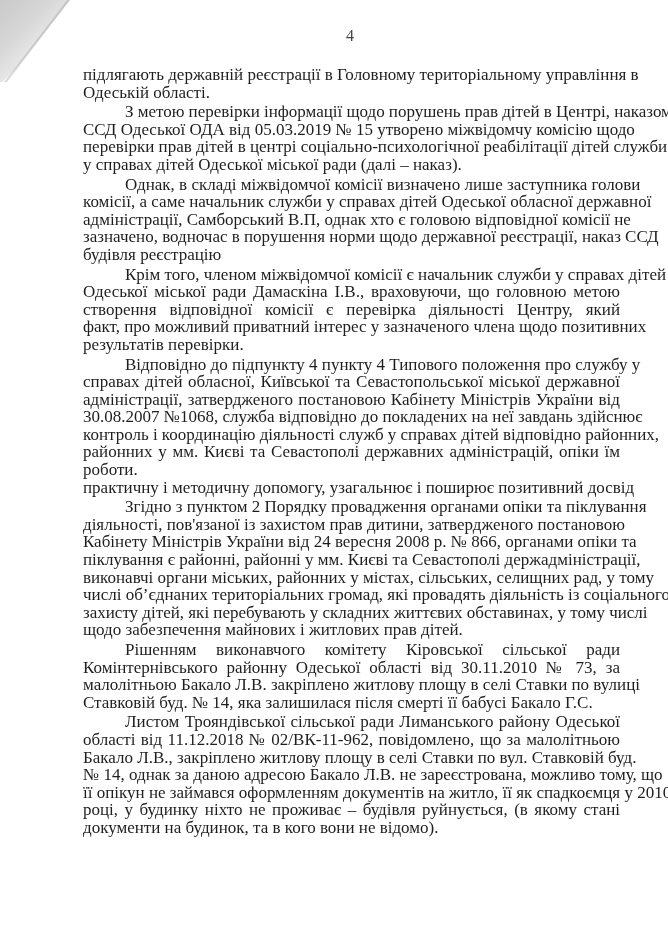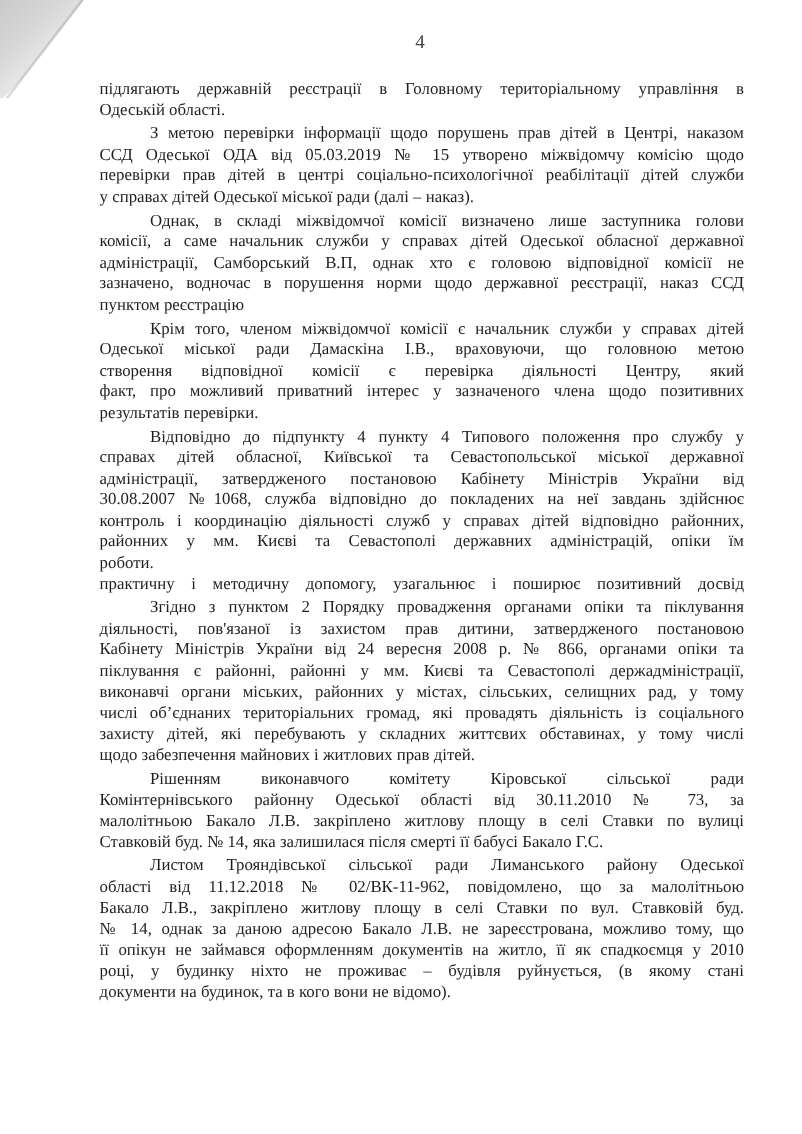--- a/index.html
+++ b/index.html
@@ -43,21 +43,21 @@
       font-size: 16px;
       color: #444;
       padding-left: 32px;
       box-sizing: border-box;
     }
     .content {
       position: absolute;
       left: 83px;
       top: 66px;
       width: 537px;
-      font-size: 14px;
+      font-size: 17px;
     }
     .para {
       margin: 0 0 2px 0;
     }
     .line {
       display: block;
       height: 17.6px;
       line-height: 17.6px;
       white-space: nowrap;
       text-align: justify;
@@ -89,21 +89,21 @@
       <span class="line first" style="letter-spacing: -0.014px;">З метою перевірки інформації щодо порушень прав дітей в Центрі, наказом</span>
       <span class="line">ССД Одеської ОДА від 05.03.2019 № 15 утворено міжвідомчу комісію щодо</span>
       <span class="line">перевірки прав дітей в центрі соціально-психологічної реабілітації дітей служби</span>
       <span class="line last">у справах дітей Одеської міської ради (далі – наказ).</span>
     </div>
     <div class="para">
       <span class="line first">Однак, в складі міжвідомчої комісії визначено лише заступника голови</span>
       <span class="line">комісії, а саме начальник служби у справах дітей Одеської обласної державної</span>
       <span class="line">адміністрації, Самборський В.П, однак хто є головою відповідної комісії не</span>
       <span class="line">зазначено, водночас в порушення норми щодо державної реєстрації, наказ ССД</span>
-      <span class="line last">пунктом реєстрацію</span>
+      <span class="line last">будівля реєстрацію</span>
     </div>
     <div class="para">
       <span class="line first">Крім того, членом міжвідомчої комісії є начальник служби у справах дітей</span>
       <span class="line">Одеської міської ради Дамаскіна І.В., враховуючи, що головною метою</span>
       <span class="line">створення відповідної комісії є перевірка діяльності Центру, який</span>
       <span class="line">факт, про можливий приватний інтерес у зазначеного члена щодо позитивних</span>
       <span class="line last">результатів перевірки.</span>
     </div>
     <div class="para">
       <span class="line first">Відповідно до підпункту 4 пункту 4 Типового положення про службу у</span>

